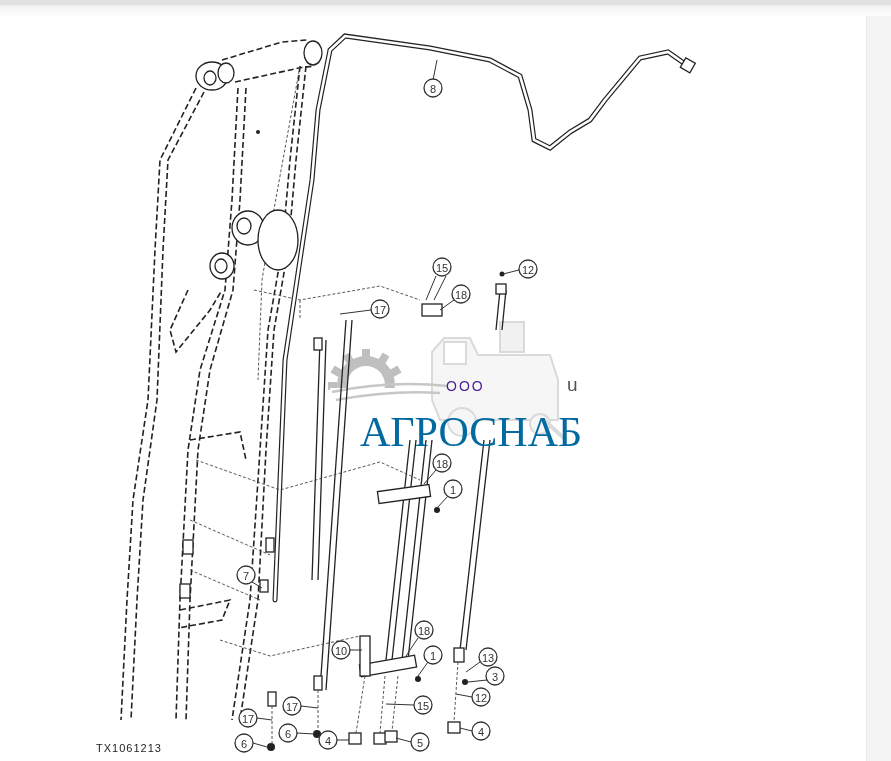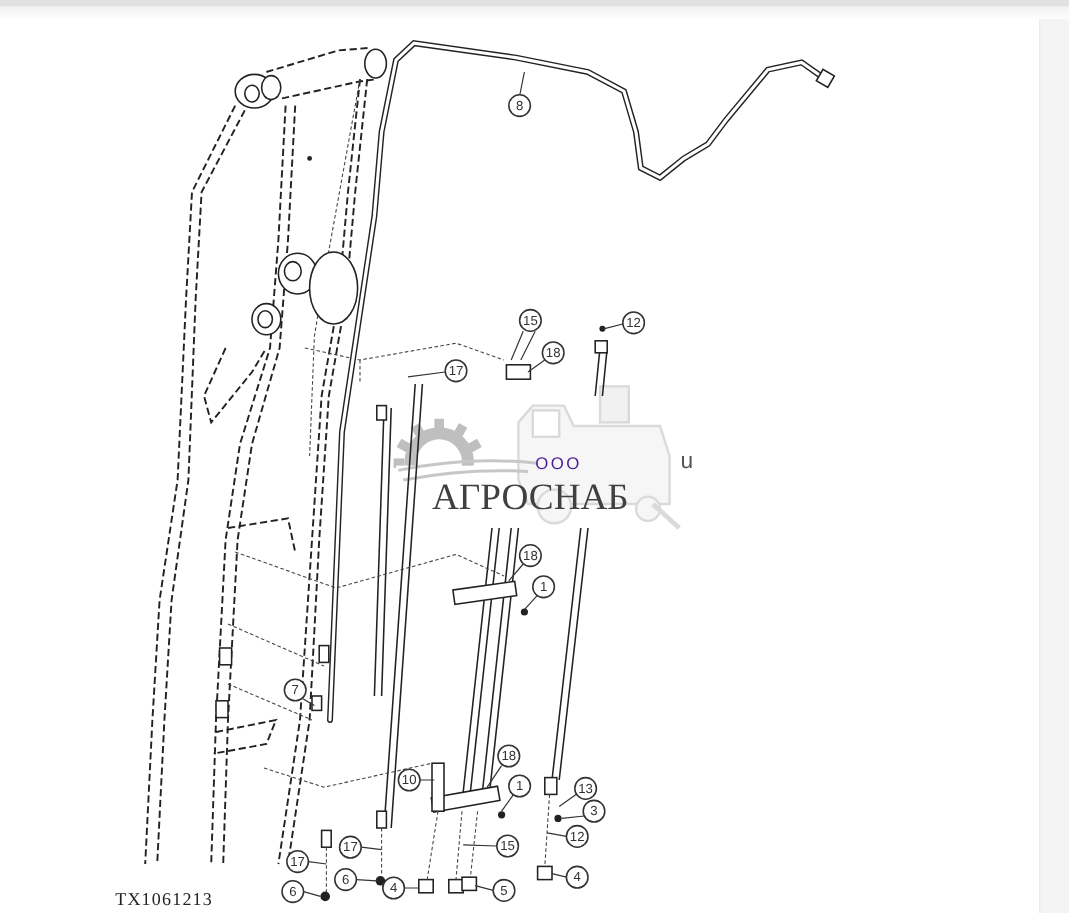--- a/index.html
+++ b/index.html
@@ -12,24 +12,24 @@
   .callout circle { fill:#fff; stroke:#333; stroke-width:1.3; }
   .callout text { font-family:"Liberation Sans", sans-serif; font-size:11px; fill:#333; text-anchor:middle; dominant-baseline:central; }
   .leader { stroke:#333; stroke-width:1; fill:none; }
   .dash { stroke:#222; stroke-width:1.6; stroke-dasharray:6 3; fill:none; }
   .thindash { stroke:#444; stroke-width:0.9; stroke-dasharray:3 2; fill:none; }
   .solid { stroke:#222; stroke-width:1.3; fill:none; }
   .hose { stroke:#222; stroke-width:5; fill:none; stroke-linecap:round; }
   .hose-in { stroke:#fff; stroke-width:2.6; fill:none; stroke-linecap:round; }
   .part { fill:#fff; stroke:#222; stroke-width:1.3; }
   .dark { fill:#222; }
-  .figid { position:absolute; left:96px; top:742px; font-family:Liberation Serif, serif; font-size:15px; color:#222; letter-spacing:1px; }
+  .figid { position:absolute; left:96px; top:742px; font-family:Liberation Sans, sans-serif; font-size:11px; color:#222; letter-spacing:1px; }
   .wm-text { position:absolute; font-family:"Liberation Serif", serif; color:#8a8a8a; }
   .wm-ooo { left:446px; top:378px; font-size:14px; letter-spacing:2px; color:#4c1d95; font-family:"Liberation Sans", sans-serif; }
-  .wm-name { left:360px; top:396px; font-size:31px; color:#404040; letter-spacing:0px; }
+  .wm-name { left:360px; top:408px; font-size:42px; color:#0369a1; letter-spacing:0px; }
   .wm-u { position:absolute; left:567px; top:374px; font-family:"Liberation Sans", sans-serif; font-size:19px; color:#555; }
 </style>
 </head>
 <body>
 
 <div class="topbar"></div>
 <div class="topfade"></div>
 <div class="panel"></div>
 <div class="rightgutter"></div>
 

